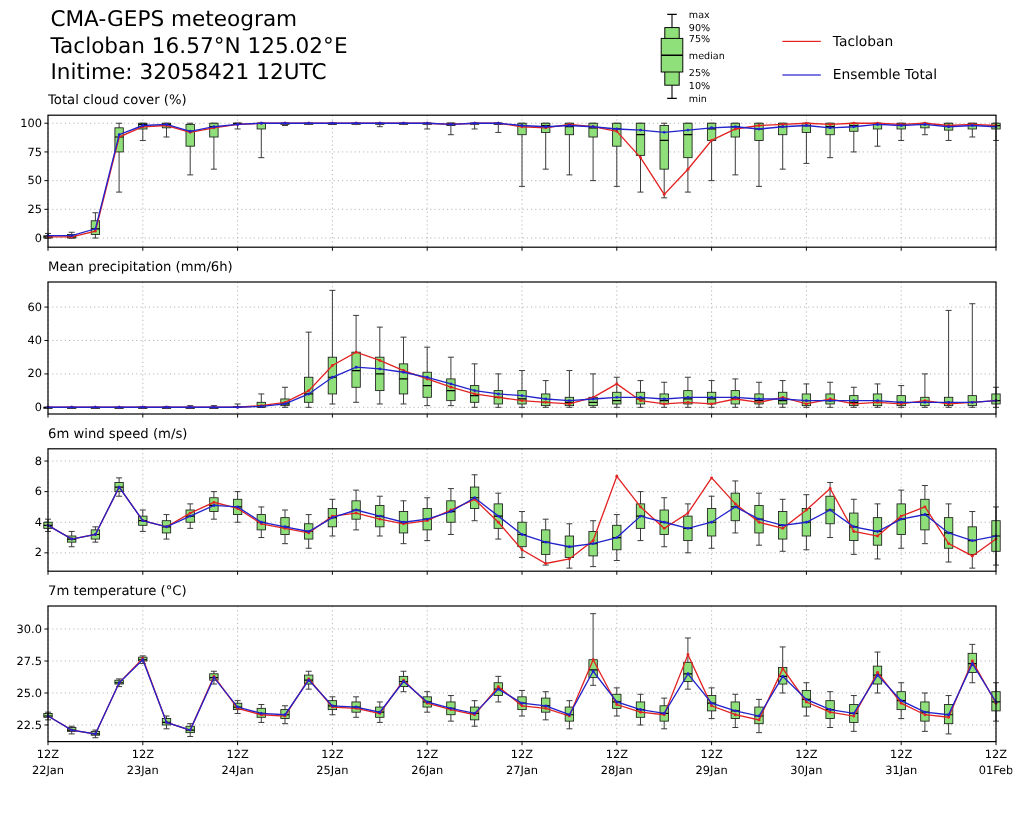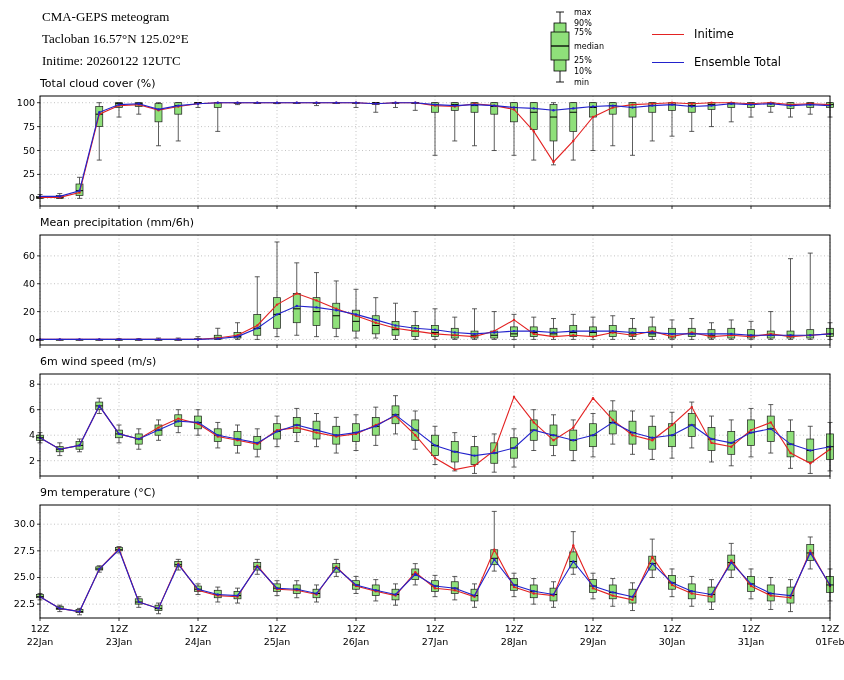--- a/index.html
+++ b/index.html
@@ -1,38 +1,38 @@
 <!DOCTYPE html>
 <html><head>
 <meta charset="utf-8">
 <style>
   html,body{margin:0;padding:0;background:#fff;}
   .page{width:844px;height:680px;position:relative;background:#ffffff;
         font-family:"DejaVu Sans",sans-serif;color:#000;overflow:hidden;}
   .header{position:absolute;left:42px;top:6px;}
-  .header div{font-size:13px;line-height:22px;font-family:Liberation Serif, serif;}
+  .header div{font-size:18px;line-height:22px;}
   .legend-glyph{position:absolute;left:538px;top:4px;}
   .legend-glyph text{font-size:8px;fill:#000;font-family:"DejaVu Sans",sans-serif;}
   .legend-entries{position:absolute;left:652px;top:20px;}
   .legend-entries .entry{display:flex;align-items:center;gap:10px;font-size:11.5px;height:28px;}
   .swatch{display:inline-block;width:32px;height:0;border-top:1.8px solid #000;}
   .panels{position:absolute;left:0;top:74px;width:804px;}
   .panel-title{font-size:11px;margin:3px 0 1px 40px;}
   svg{display:block;}
   svg text{font-family:"DejaVu Sans",sans-serif;fill:#000;}
 </style>
 </head>
 <body>
 
 <div class="page">
 
   <div class="header">
     <div>CMA-GEPS meteogram</div>
     <div>Tacloban 16.57°N 125.02°E</div>
-    <div>Initime: 20260122 12UTC</div>
+    <div>Initime: 32058421 12UTC</div>
   </div>
 
   <svg class="legend-glyph" width="150" height="86">
     <g>
       <line x1="22" y1="8" x2="22" y2="78" stroke="#000" stroke-width="0.9"></line>
       <line x1="18" y1="8" x2="26" y2="8" stroke="#000" stroke-width="0.9"></line>
       <line x1="18" y1="78" x2="26" y2="78" stroke="#000" stroke-width="0.9"></line>
       <rect class="glyph-fill" x="16" y="19" width="12" height="48" fill="#8fe07a" stroke="#000" stroke-width="0.8"></rect>
       <rect class="glyph-fill" x="13" y="28" width="18" height="28" fill="#8fe07a" stroke="#000" stroke-width="0.8"></rect>
       <line x1="13" y1="42" x2="31" y2="42" stroke="#000" stroke-width="1.3"></line>
@@ -42,21 +42,21 @@
     <text x="36" y="31">75%</text>
     <text x="36" y="45">median</text>
     <text x="36" y="59">25%</text>
     <text x="36" y="70">10%</text>
     <text x="36" y="81">min</text>
   </svg>
 
   <div class="legend-entries">
     <div class="entry">
       <span class="swatch" style="border-top-color: rgb(227, 34, 34);"></span>
-      <span>Initime</span>
+      <span>Tacloban</span>
     </div>
     <div class="entry">
       <span class="swatch" style="border-top-color: rgb(34, 34, 204);"></span>
       <span>Ensemble Total</span>
     </div>
   </div>
 
   <div class="panels">
     <div class="panel">
       <div class="panel-title">Total cloud cover (%)</div>
@@ -1045,21 +1045,21 @@
             <circle cx="751.0" cy="63.6" r="1.2" fill="#2222cc"></circle>
             <circle cx="770.8" cy="59.8" r="1.2" fill="#2222cc"></circle>
             <circle cx="790.5" cy="75.1" r="1.2" fill="#2222cc"></circle>
             <circle cx="810.3" cy="81.5" r="1.2" fill="#2222cc"></circle>
             <circle cx="830.0" cy="77.7" r="1.2" fill="#2222cc"></circle>
           </g>
           <rect x="40" y="5" width="790" height="102" fill="none" stroke="#000" stroke-width="1"></rect>
         </svg>
     </div>
     <div class="panel">
-      <div class="panel-title">9m temperature (°C)</div>
+      <div class="panel-title">7m temperature (°C)</div>
       <svg class="panel-svg" width="844" height="154">
           <g>
             <line x1="40" y1="5" x2="40" y2="118" stroke="#9a9a9a" stroke-width="0.6" stroke-dasharray="1 2.5"></line>
             <line x1="40" y1="118" x2="40" y2="121" stroke="#000" stroke-width="0.8"></line>
             <line x1="119" y1="5" x2="119" y2="118" stroke="#9a9a9a" stroke-width="0.6" stroke-dasharray="1 2.5"></line>
             <line x1="119" y1="118" x2="119" y2="121" stroke="#000" stroke-width="0.8"></line>
             <line x1="198" y1="5" x2="198" y2="118" stroke="#9a9a9a" stroke-width="0.6" stroke-dasharray="1 2.5"></line>
             <line x1="198" y1="118" x2="198" y2="121" stroke="#000" stroke-width="0.8"></line>
             <line x1="277" y1="5" x2="277" y2="118" stroke="#9a9a9a" stroke-width="0.6" stroke-dasharray="1 2.5"></line>
             <line x1="277" y1="118" x2="277" y2="121" stroke="#000" stroke-width="0.8"></line>

